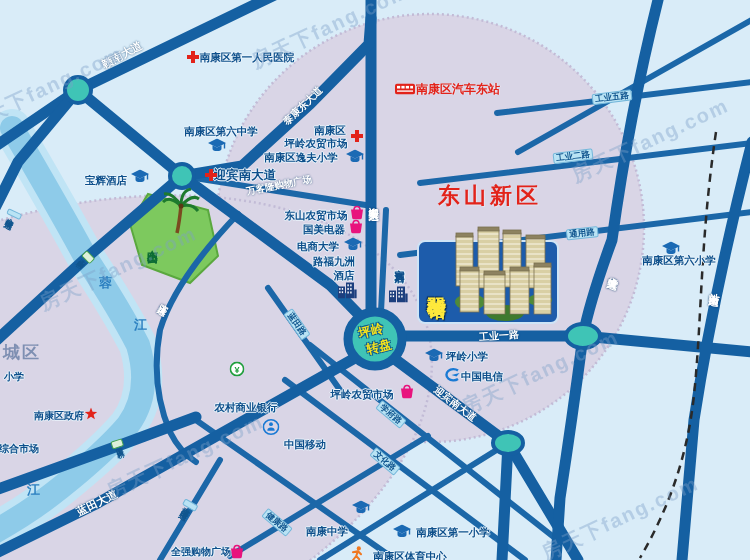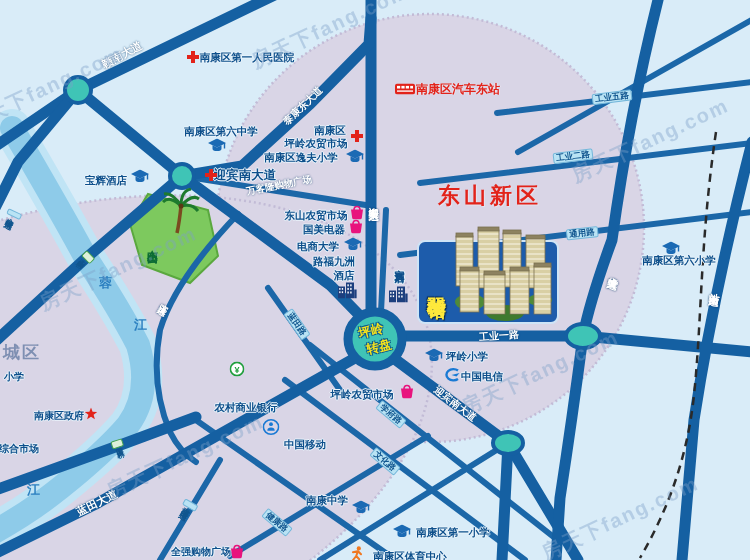--- a/index.html
+++ b/index.html
@@ -163,21 +163,21 @@
       <div class="lbl t-poi" style="left: 334px; top: 261px;">路福九洲</div>
       <div class="lbl t-poi" style="left: 344px; top: 275px;">酒店</div>
       <div class="lbl t-poi v" style="left: 399px; top: 264px; font-size: 10px;">宝辉酒店</div>
       <div class="lbl t-poi" style="left: 679px; top: 260px;">南康区第六小学</div>
       <div class="lbl t-poi" style="left: 467px; top: 356px;">坪岭小学</div>
       <div class="lbl t-poi" style="left: 482px; top: 376px;">中国电信</div>
       <div class="lbl t-poi" style="left: 362px; top: 394px;">坪岭农贸市场</div>
       <div class="lbl t-poi" style="left: 246px; top: 382px; margin-top: 25px;">农村商业银行</div>
       <div class="lbl t-poi" style="left: 305px; top: 444px;">中国移动</div>
       <div class="lbl t-poi" style="left: 59px; top: 416px; font-size: 10px;">南康区政府</div>
-      <div class="lbl t-poi" style="left: 327px; top: 500px;">南康中学</div>
+      <div class="lbl t-poi" style="left: 327px; top: 532px; font-family: Liberation Serif, serif;">南康中学</div>
       <div class="lbl t-poi" style="left: 453px; top: 532px;">南康区第一小学</div>
       <div class="lbl t-poi" style="left: 410px; top: 556px;">南康区体育中心</div>
       <div class="lbl t-poi" style="left: 201px; top: 552px; font-size: 10px;">全强购物广场</div>
       <div class="lbl t-poi" style="left: 19px; top: 449px; font-size: 10px;">综合市场</div>
       <div class="lbl t-poi" style="left: 14px; top: 377px; font-size: 10px;">小学</div>
       <div class="lbl t-city" style="left: 22px; top: 352px;">城区</div>
       <div class="lbl t-park v" style="left: 152px; top: 243px;">东山公园</div>
       <div class="lbl t-district" style="left: 490px; top: 196px;">东山新区</div>
       <div class="lbl t-poi-red" style="left: 458px; top: 89px;">南康区汽车东站</div>
       <div class="lbl t-panel v" style="left: 437px; top: 283px;">翡翠公馆</div>

